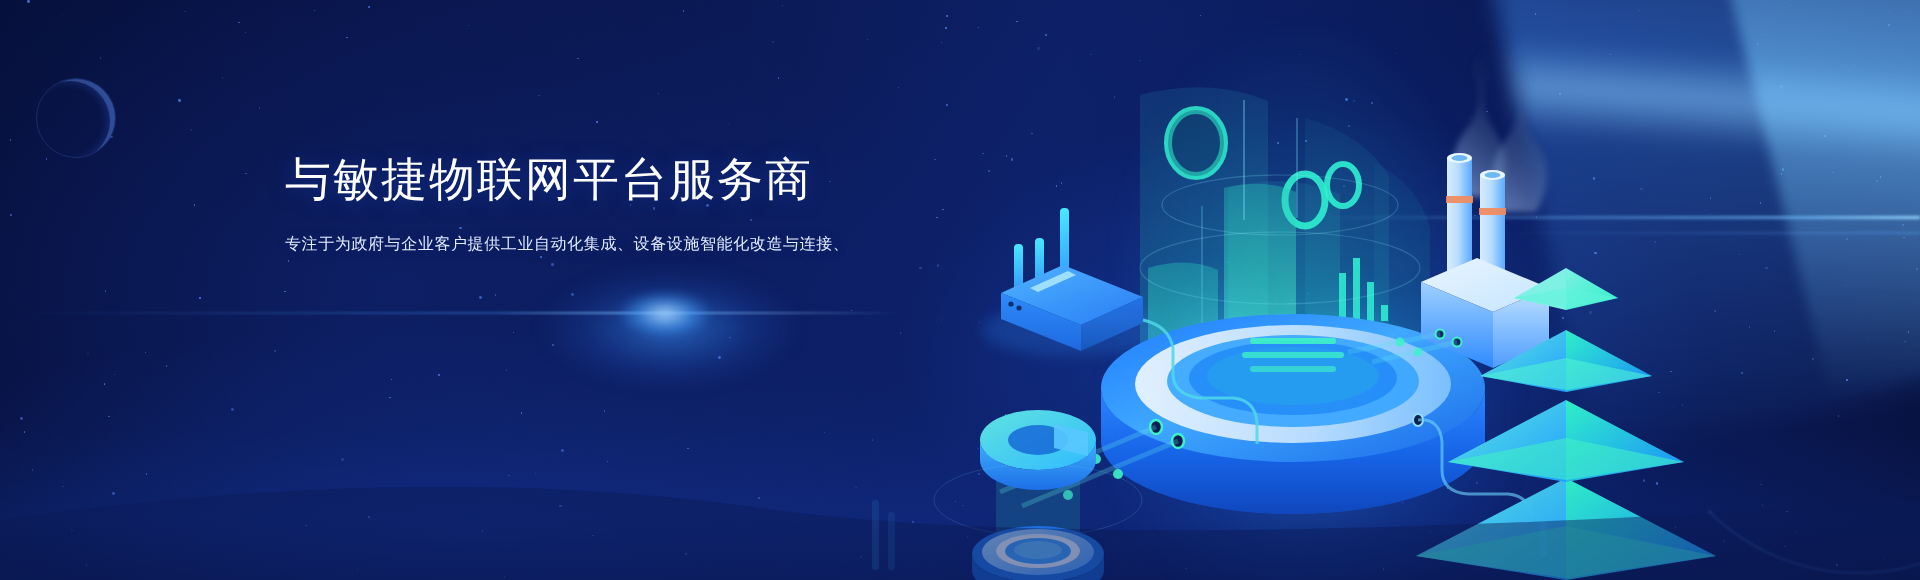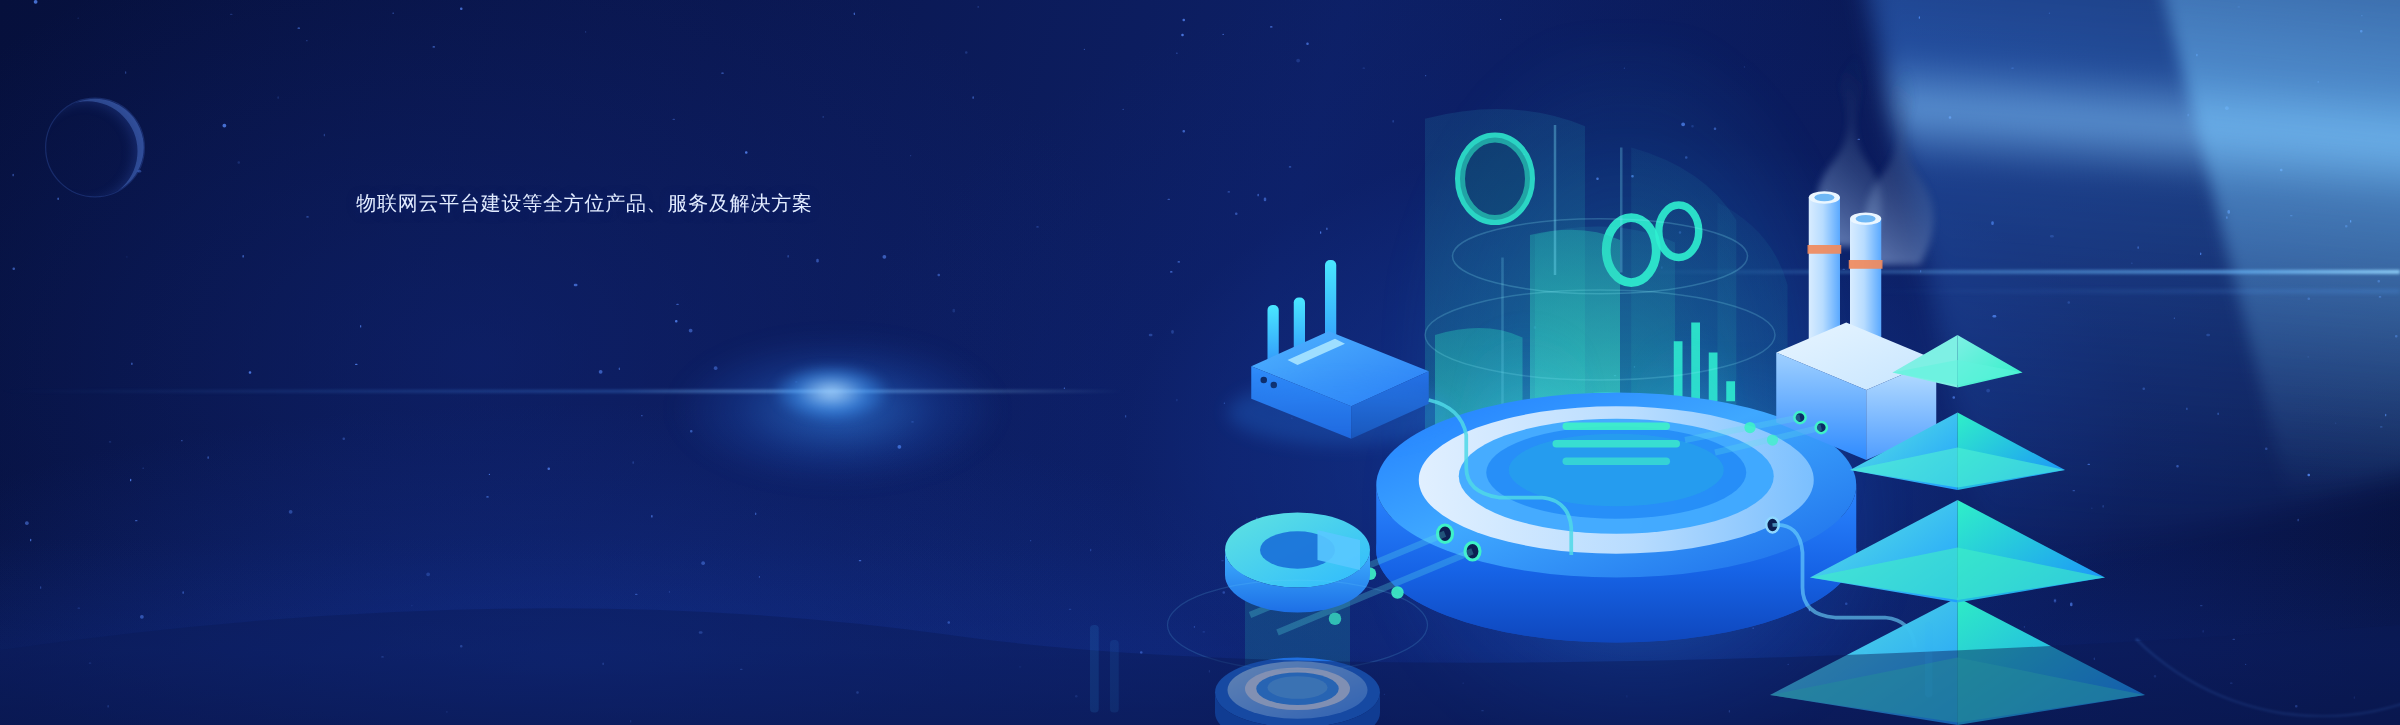--- a/index.html
+++ b/index.html
@@ -722,16 +722,17 @@
       <rect x="888" y="512" width="7" height="58" rx="3" fill="#3fb8ff" opacity="0.28"></rect>
       <rect x="1540" y="498" width="6" height="60" rx="3" fill="#3fb8ff" opacity="0.18"></rect>
     </g>
   </svg>
 
   <div class="text-baseline"></div>
   <div class="text-glow"></div>
   <div class="text-glow-core"></div>
 
   <div class="copy">
-    <div class="subcopy" style="margin-top:0">物联网云平台建设等全方位产品、服务及解决方案</div>
+    <div class="headline">与敏捷物联网平台服务商</div>
+    <div class="subcopy">专注于为政府与企业客户提供工业自动化集成、设备设施智能化改造与连接、</div>
   </div>
 
 </div>
 
 </body></html>

